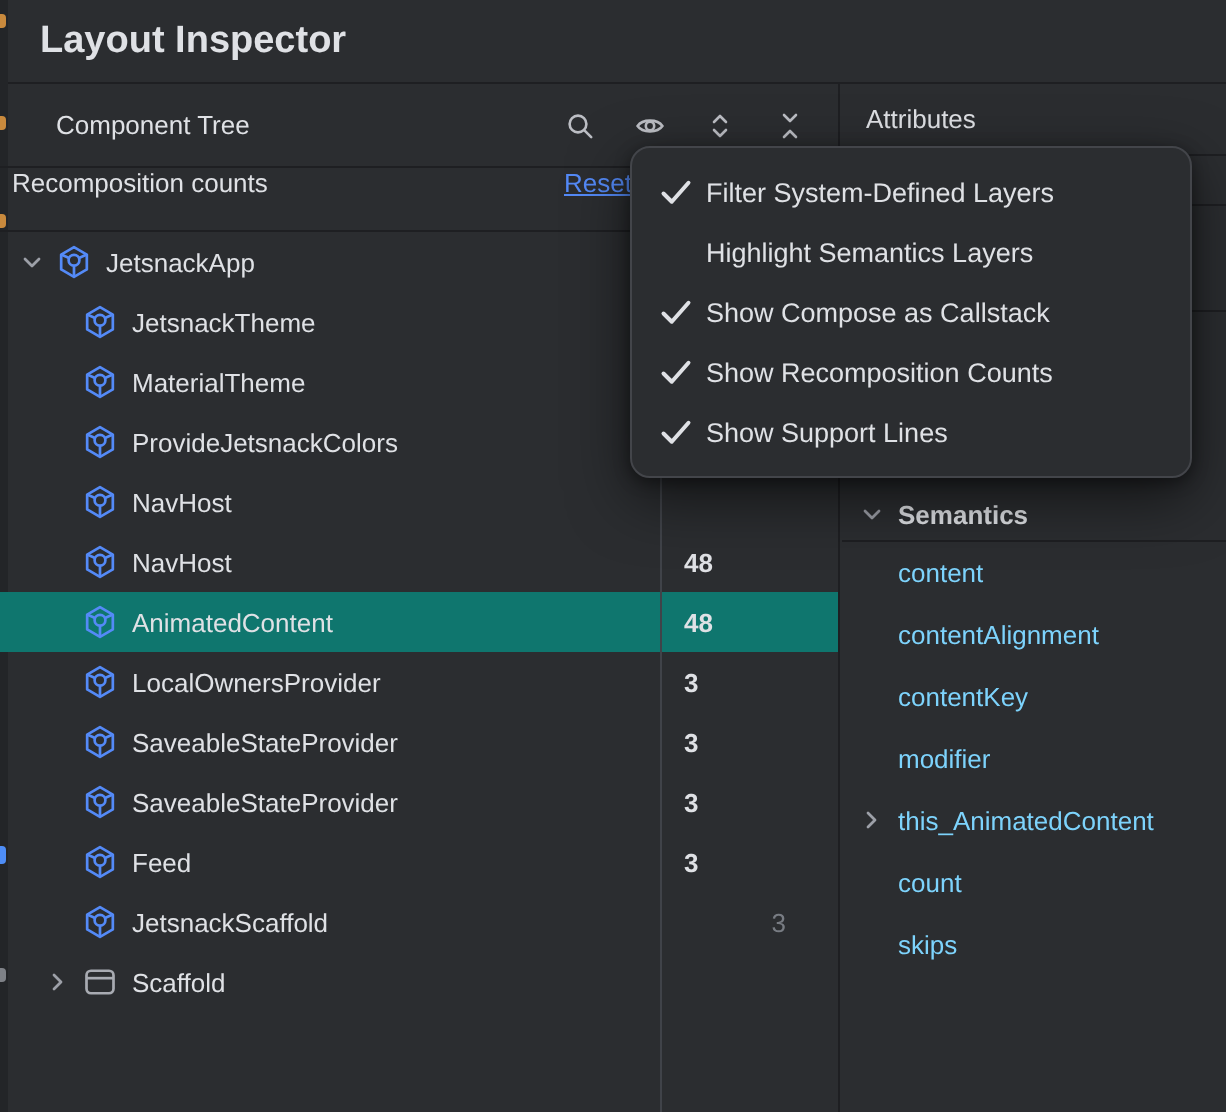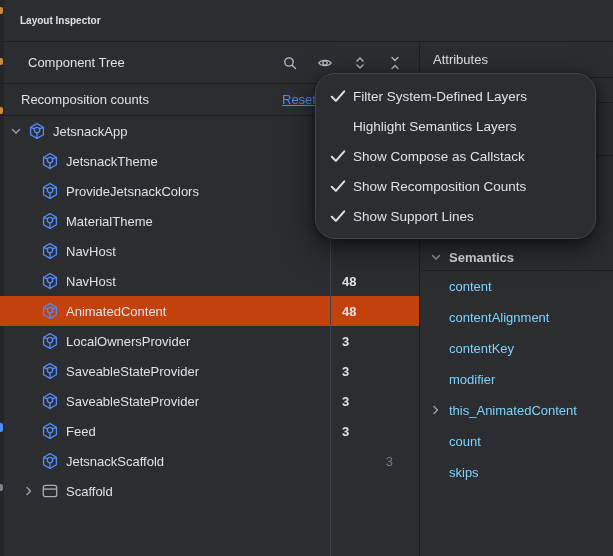--- a/index.html
+++ b/index.html
@@ -16,46 +16,46 @@
   .mark { position:absolute; left:0; width:3px; border-radius:0 2px 2px 0; z-index:30; }
   .mark.m1 { top:7px;  height:7px; background:#C98A3D; }
   .mark.m2 { top:58px; height:7px; background:#C98A3D; }
   .mark.m3 { top:107px;height:7px; background:#C98A3D; }
   .mark.m4 { top:423px;height:9px; background:#4E8DF6; }
   .mark.m5 { top:484px;height:7px; background:#7E8187; }
 
   .titlebar {
     position:absolute; top:0; left:0; width:613px; height:42px; box-sizing:border-box;
     border-bottom:1px solid #1E1F22; display:flex; align-items:center; padding-left:20px;
-    font-weight:700; font-size:10px; z-index:0;
+    font-weight:700; font-size:19px; z-index:0;
   }
 
   
   .left-panel {
     position:absolute; top:42px; left:0; width:420px; bottom:0; box-sizing:border-box;
     border-right:1px solid #1E1F22; z-index:2;
   }
   .lp-header {
     height:42px; box-sizing:border-box; border-bottom:1px solid #1E1F22;
     display:flex; align-items:center; padding-left:28px; position:relative;
   }
   .toolbar { position:absolute; right:16px; top:0; height:42px; display:flex; align-items:center; gap:19px; }
   .tool { width:16px; height:16px; cursor:pointer; }
 
   .recomp-bar {
     height:32px; box-sizing:border-box; border-bottom:1px solid #1E1F22;
-    display:flex; align-items:center; padding-left:21px; position:relative;
+    display:flex; padding-left:6px; position:relative;
   }
   .reset-link { position:absolute; left:282px; color:#548AF7; text-decoration:underline; cursor:pointer; }
 
   .tree { position:relative; }
   .col-sep { position:absolute; left:330px; top:74px; bottom:0; width:1px; background:#404349; z-index:3; }
 
   .row { height:30px; display:flex; align-items:center; position:relative; }
-  .row.selected { background:#c2410c; }
+  .row.selected { background:#0f766e; }
   .d0 { padding-left:8px; }
   .d1 { padding-left:21px; }
   .slot { flex:0 0 20px; display:flex; align-items:center; justify-content:flex-start; }
   .node-icon { flex:0 0 18px; margin-right:7px; }
   .row .label { white-space:nowrap; }
   .count { position:absolute; left:342px; font-weight:600; }
   .count.dim { left:auto; right:26px; font-weight:400; color:#787C83; }
 
   
   .right-panel { position:absolute; left:421px; top:42px; right:0; bottom:0; z-index:2;text-align:center; }
@@ -66,21 +66,21 @@
   .section-header { height:26px; display:flex; align-items:center; font-weight:700;
                     border-bottom:1px solid #1E1F22; cursor:pointer; }
   .sh-chev { width:16px; height:16px; margin:0 5px 0 7px; }
   .rp-item { height:31px; display:flex; align-items:center; padding-left:28px;
              color:#7dd3fc; position:relative; cursor:default; }
   .rp-item .item-chev { position:absolute; left:7px; top:7px; width:16px; height:16px; }
 
   
   .menu {
     position:absolute; left:315px; top:73px; width:281px; z-index:20; box-sizing:border-box;
-    background:#2B2D30; border:1px solid #43454A; border-radius:20px; padding:7px 0;
+    background:#2B2D30; border:1px solid #43454A; border-radius:10px; padding:7px 0;
     box-shadow:0 10px 30px rgba(0,0,0,.55), 0 2px 8px rgba(0,0,0,.4);
     font-size:13.5px;
   }
   .menu-item { height:30px; display:flex; align-items:center; padding-left:12px; cursor:pointer; }
   .mi-check { width:20px; flex:0 0 20px; margin-right:5px; }
 </style>
 </head>
 <body>
 
 <div class="edge"></div>
@@ -151,32 +151,32 @@
       <span class="count"></span>
     </div>
 
     <div class="row d1">
       <span class="slot"></span>
       <svg class="node-icon" viewBox="0 0 16 16" fill="none" stroke="#548AF7" stroke-width="1.2" stroke-linejoin="round">
           <path d="M8 1.4 L13.7 4.7 V11.3 L8 14.6 L2.3 11.3 V4.7 Z"></path>
           <circle cx="8" cy="7.2" r="2.4"></circle>
           <path d="M8 9.6 V14.6 M5.8 6.2 L2.3 4.7 M10.2 6.2 L13.7 4.7"></path>
         </svg>
+      <span class="label">MaterialTheme</span>
+      <span class="count"></span>
+    </div>
+
+    <div class="row d1">
+      <span class="slot"></span>
+      <svg class="node-icon" viewBox="0 0 16 16" fill="none" stroke="#548AF7" stroke-width="1.2" stroke-linejoin="round">
+          <path d="M8 1.4 L13.7 4.7 V11.3 L8 14.6 L2.3 11.3 V4.7 Z"></path>
+          <circle cx="8" cy="7.2" r="2.4"></circle>
+          <path d="M8 9.6 V14.6 M5.8 6.2 L2.3 4.7 M10.2 6.2 L13.7 4.7"></path>
+        </svg>
       <span class="label">ProvideJetsnackColors</span>
-      <span class="count"></span>
-    </div>
-
-    <div class="row d1">
-      <span class="slot"></span>
-      <svg class="node-icon" viewBox="0 0 16 16" fill="none" stroke="#548AF7" stroke-width="1.2" stroke-linejoin="round">
-          <path d="M8 1.4 L13.7 4.7 V11.3 L8 14.6 L2.3 11.3 V4.7 Z"></path>
-          <circle cx="8" cy="7.2" r="2.4"></circle>
-          <path d="M8 9.6 V14.6 M5.8 6.2 L2.3 4.7 M10.2 6.2 L13.7 4.7"></path>
-        </svg>
-      <span class="label">MaterialTheme</span>
       <span class="count"></span>
     </div>
 
     <div class="row d1">
       <span class="slot"></span>
       <svg class="node-icon" viewBox="0 0 16 16" fill="none" stroke="#548AF7" stroke-width="1.2" stroke-linejoin="round">
           <path d="M8 1.4 L13.7 4.7 V11.3 L8 14.6 L2.3 11.3 V4.7 Z"></path>
           <circle cx="8" cy="7.2" r="2.4"></circle>
           <path d="M8 9.6 V14.6 M5.8 6.2 L2.3 4.7 M10.2 6.2 L13.7 4.7"></path>
         </svg>

